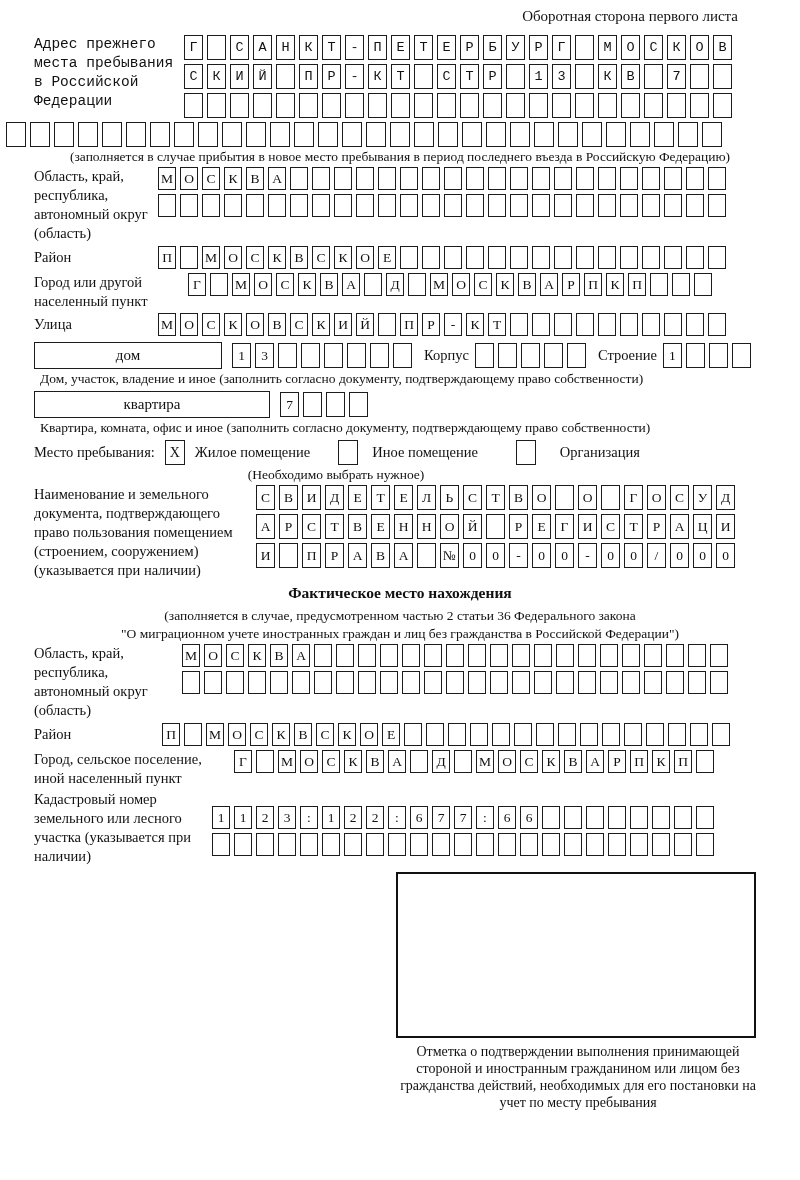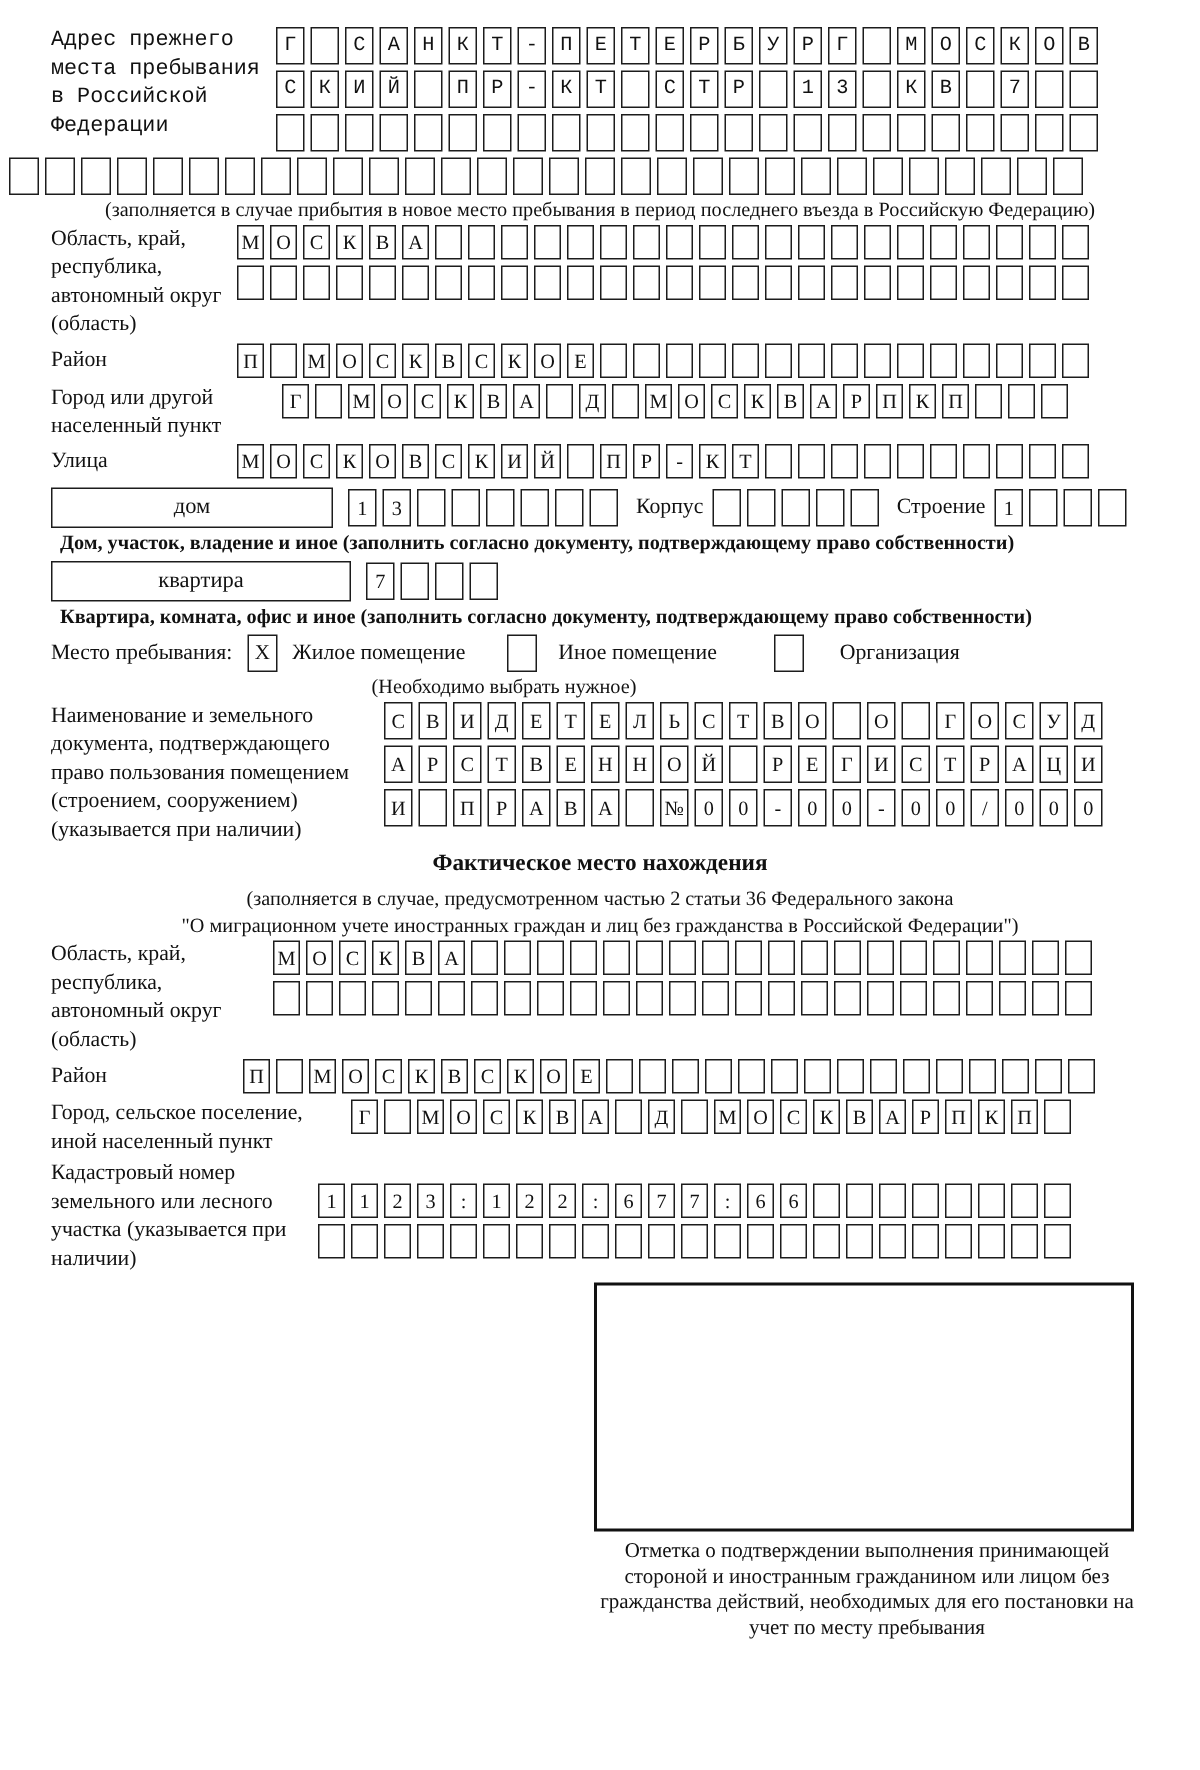--- a/index.html
+++ b/index.html
@@ -15,21 +15,21 @@
 
   .cells{display:flex;gap:4px;flex:none;}
   .cells-col{display:flex;flex-direction:column;gap:4px;}
   .cell{box-sizing:border-box;flex:none;width:18px;height:23px;border:1.6px solid #1c1c1c;
         display:flex;align-items:center;justify-content:center;
         font-size:13.5px;line-height:1;}
   .cells-lg .cell{width:19px;height:25px;}
   .cells-xl .cell{width:20px;height:25px;}
 
   .caption{font-size:13.5px;text-align:center;margin:2px 0 2px 0;}
-  .caption-left{font-size:13.5px;text-align:left;margin:2px 0 4px 34px;font-weight:bold;}
+  .caption-left{font-size:13.5px;text-align:left;margin:2px 0 4px 34px;}
   .sec-title{font-weight:bold;font-size:15.5px;text-align:center;margin:6px 0 6px 0;}
 
   .widebox{box-sizing:border-box;border:1.6px solid #1c1c1c;height:27px;
            display:flex;align-items:center;justify-content:center;
            font-size:15px;flex:none;}
   .inline-lbl{font-size:14.5px;line-height:27px;flex:none;}
 
   .chk{box-sizing:border-box;flex:none;width:20px;height:25px;border:1.6px solid #1c1c1c;
        display:flex;align-items:center;justify-content:center;font-size:14px;}
   .opt-lbl{font-size:14.5px;line-height:25px;}
@@ -39,20 +39,21 @@
   .stamp-note{font-size:14px;line-height:17px;text-align:center;margin-top:5px;}
 
   .mt2{margin-top:2px;} .mt3{margin-top:3px;} .mt4{margin-top:4px;}
   .mt6{margin-top:6px;} .mt10{margin-top:10px;font-family:Liberation Mono, monospace;}
 </style>
 </head>
 <body>
 
 <div class="page">
 
+  <div class="corner-note">Оборотная сторона первого листа</div>
 
   <div class="flexrow indent mt10">
     <div class="lbl" style="width:142px;">Адрес прежнего места пребывания в Российской Федерации</div>
     <div class="cells-col" style="margin-left:8px;">
       <div class="cells cells-lg">
           <span class="cell">Г</span>
           <span class="cell"></span>
           <span class="cell">С</span>
           <span class="cell">А</span>
           <span class="cell">Н</span>
@@ -345,21 +346,21 @@
     <div class="cells cells-lg" style="margin-left:6px;margin-top:1px;">
         <span class="cell">1</span>
         <span class="cell"></span>
         <span class="cell"></span>
         <span class="cell"></span>
       </div>
   </div>
   <div class="caption-left">Дом, участок, владение и иное (заполнить согласно документу, подтверждающему право собственности)</div>
 
   <div class="flexrow indent mt2">
-    <div class="widebox" style="width:200px;">квартира</div>
+    <div class="widebox" style="width:236px;">квартира</div>
     <div class="cells cells-lg" style="margin-left:10px;margin-top:1px;">
         <span class="cell">7</span>
         <span class="cell"></span>
         <span class="cell"></span>
         <span class="cell"></span>
       </div>
   </div>
   <div class="caption-left">Квартира, комната, офис и иное (заполнить согласно документу, подтверждающему право собственности)</div>
 
   <div class="flexrow indent mt2">

